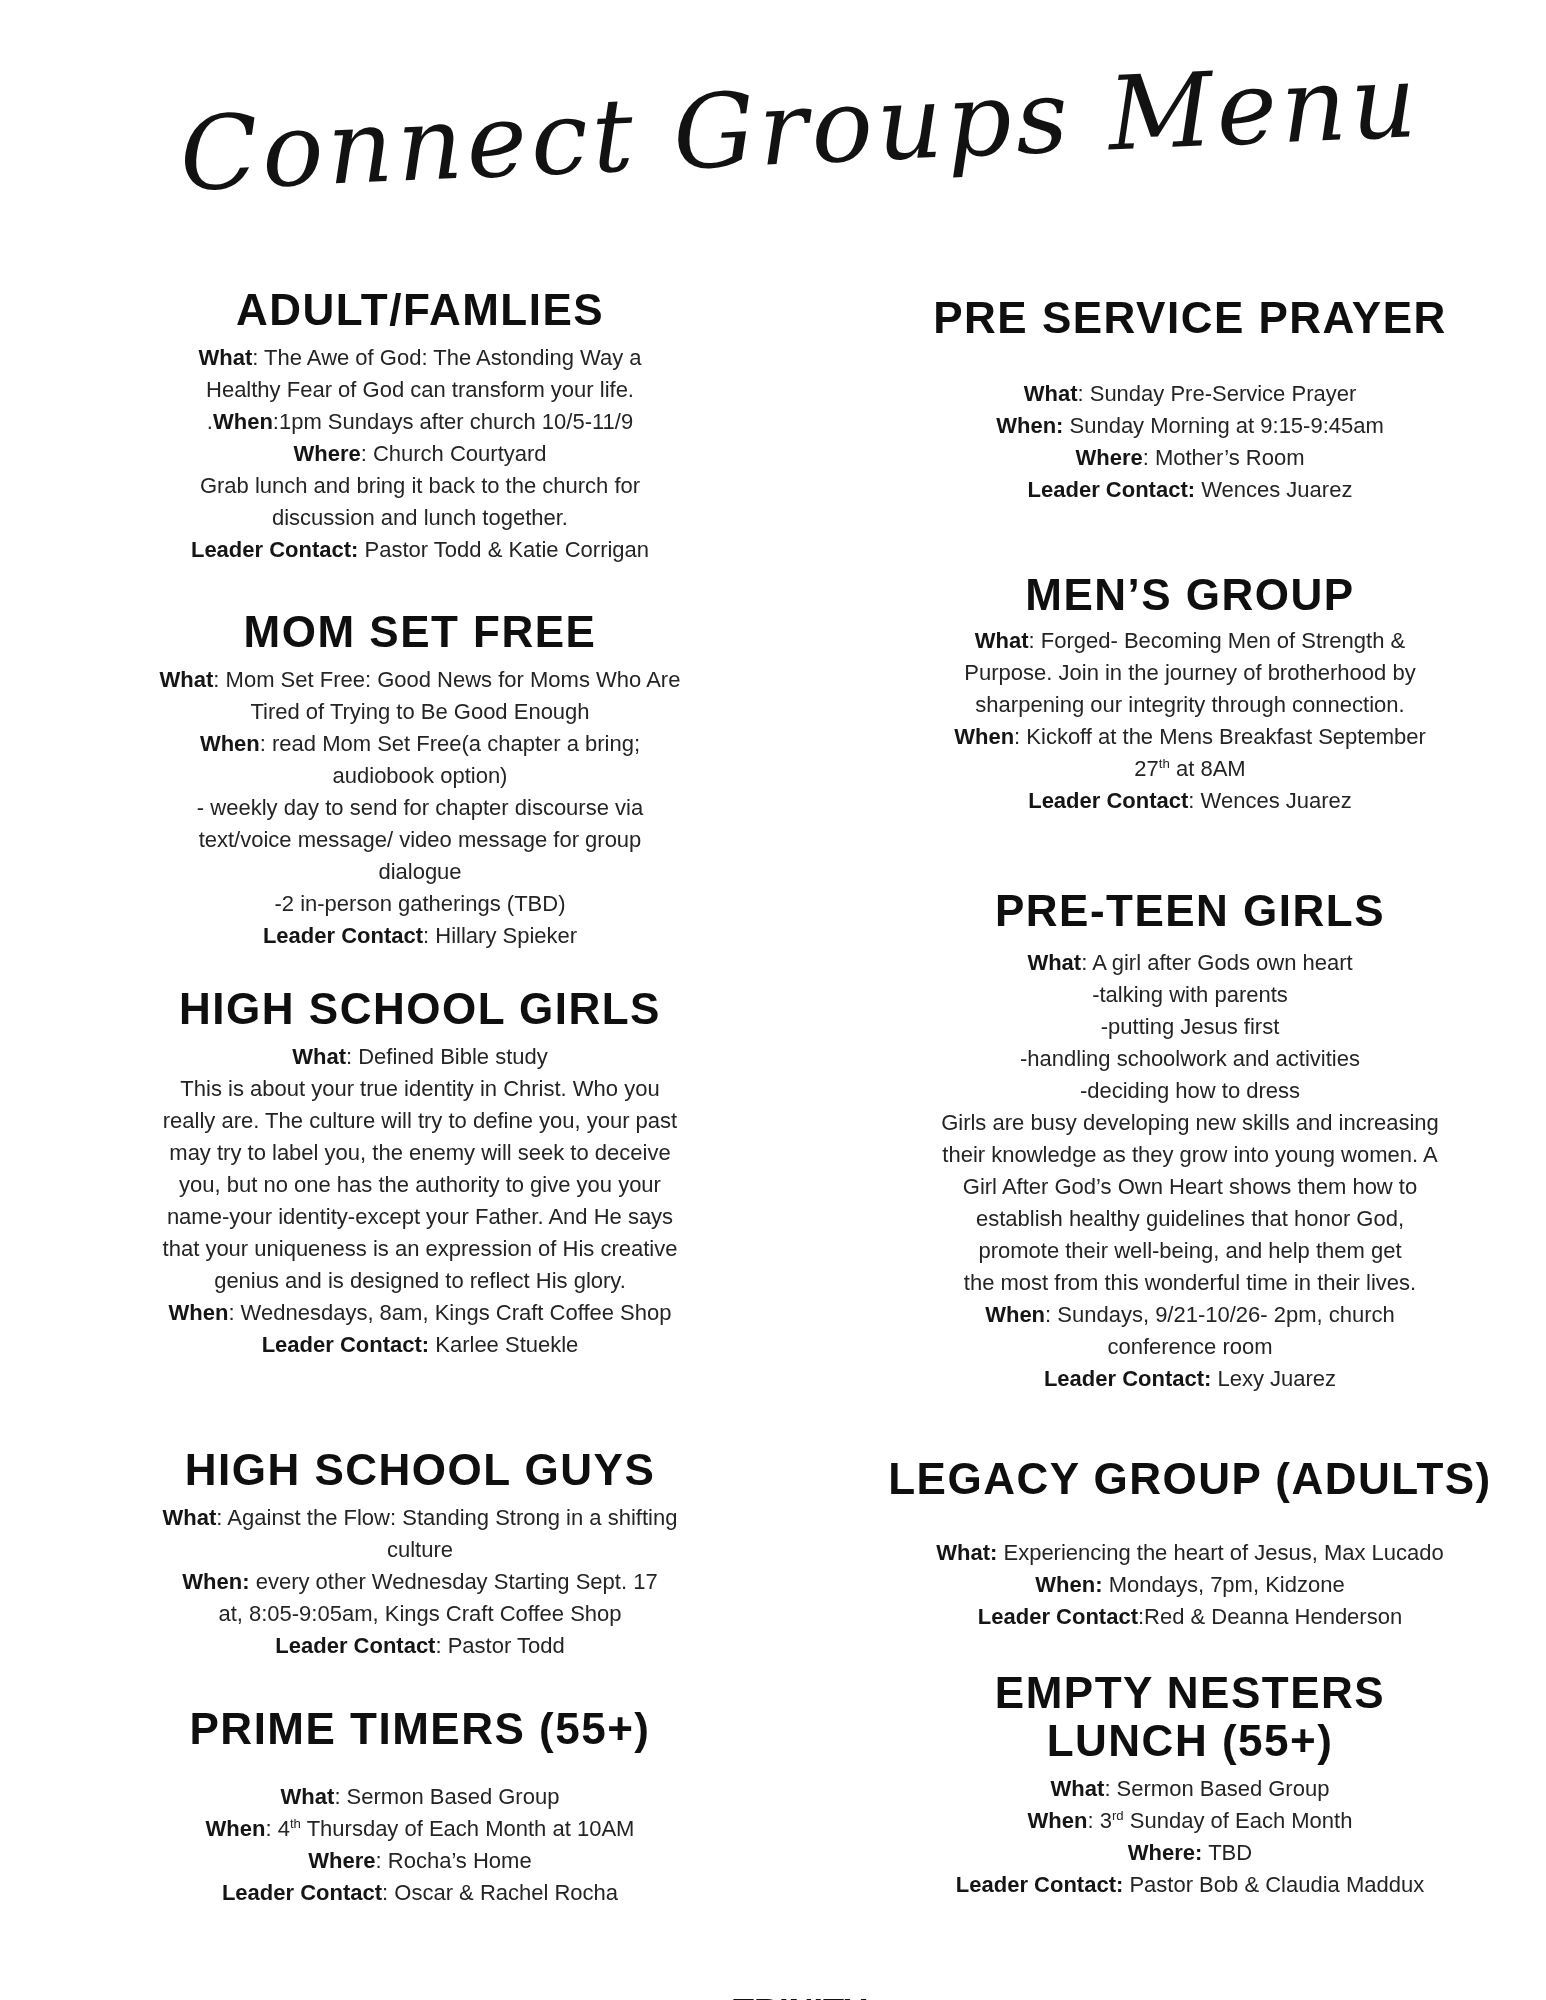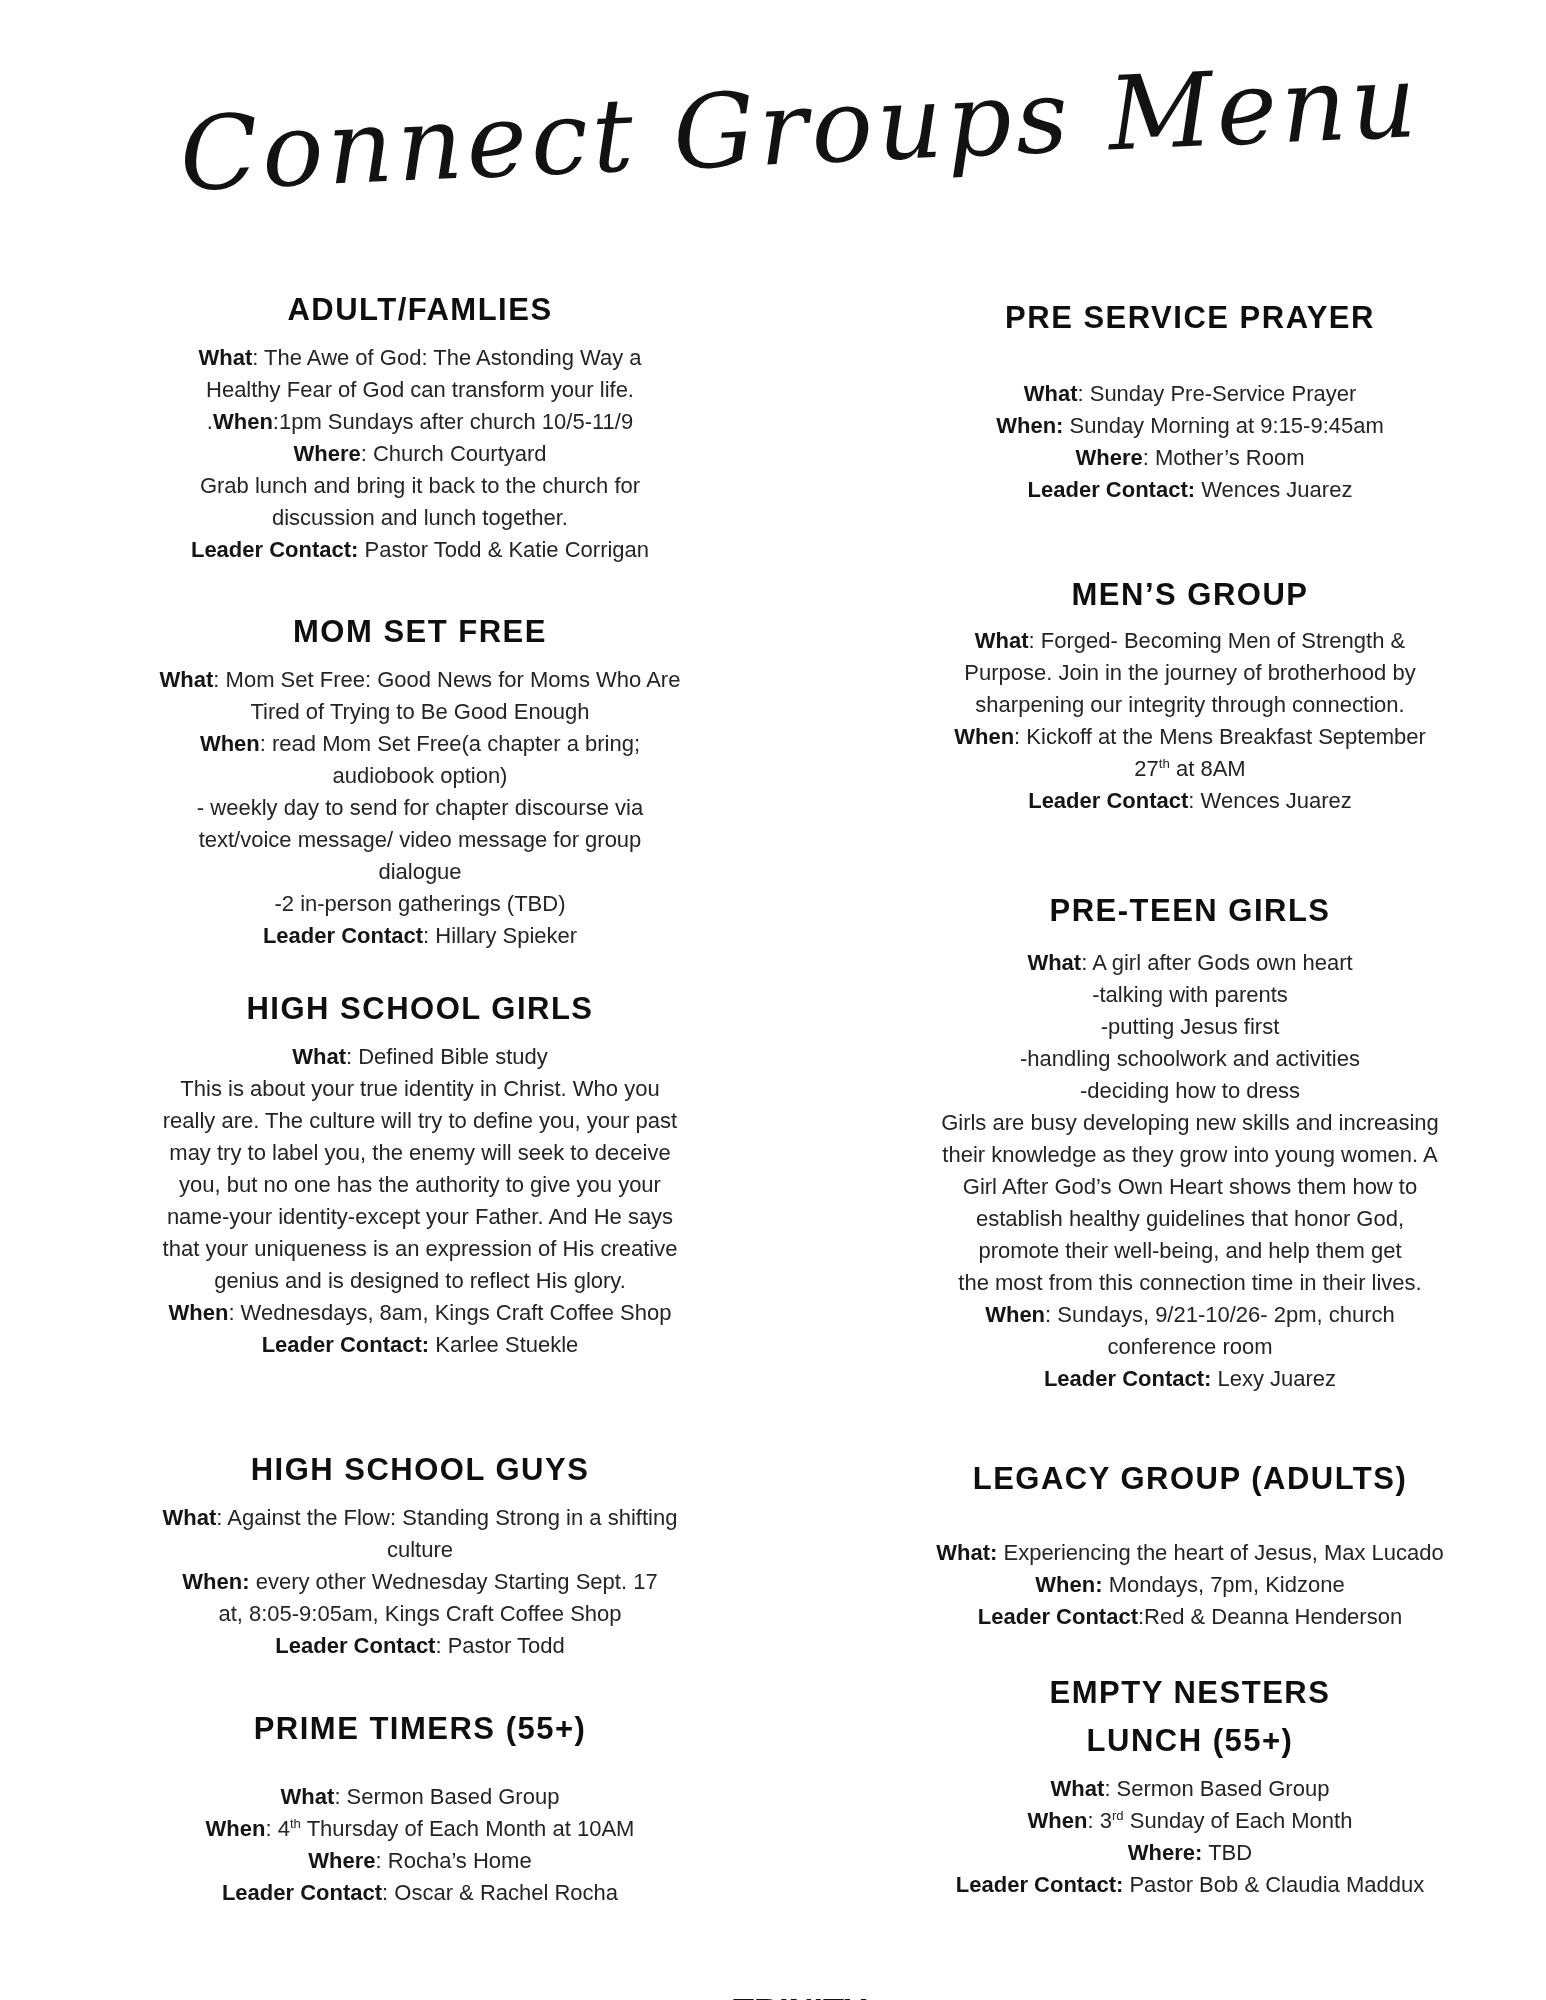--- a/index.html
+++ b/index.html
@@ -5,21 +5,21 @@
   html,body{margin:0;padding:0;background:#ffffff;}
   .page{position:relative;width:1546px;height:2000px;background:#ffffff;overflow:hidden;
         font-family:"Liberation Sans",sans-serif;color:#1c1c1c;}
   .page-title{position:absolute;left:30px;top:68px;width:1540px;text-align:center;
         font-family:"DejaVu Serif",serif;font-style:italic;font-weight:400;
         font-size:102px;letter-spacing:4px;color:#121212;transform:rotate(-2.5deg);}
   .col{position:absolute;top:286px;}
   .col-left{left:65px;width:710px;}
   .col-right{left:845px;width:690px;}
   .sec{text-align:center;}
-  .heading{margin:0;font-size:31px;line-height:48px;font-weight:700;letter-spacing:1.5px;
+  .heading{margin:0;font-size:44px;line-height:48px;font-weight:700;letter-spacing:1.5px;
         color:#0f0f0f;white-space:nowrap;}
   .body{margin-top:8px;font-size:22px;line-height:32px;color:#242424;}
   .line{white-space:nowrap;}
   .lbl{font-weight:700;color:#151515;}
   .sup{vertical-align:super;font-size:0.6em;line-height:0;}
   
   .col-left  .sec:nth-of-type(1){margin-top:0;}
   .col-left  .sec:nth-of-type(2){margin-top:42px;}
   .col-left  .sec:nth-of-type(3){margin-top:33px;}
   .col-left  .sec:nth-of-type(4){margin-top:85px;}
@@ -153,21 +153,21 @@
           <div class="line"><span class="lbl">What</span><span>: A girl after Gods own heart</span></div>
           <div class="line"><span>-talking with parents</span></div>
           <div class="line"><span>-putting Jesus first</span></div>
           <div class="line"><span>-handling schoolwork and activities</span></div>
           <div class="line"><span>-deciding how to dress</span></div>
           <div class="line"><span>Girls are busy developing new skills and increasing</span></div>
           <div class="line"><span>their knowledge as they grow into young women. A</span></div>
           <div class="line"><span>Girl After God’s Own Heart shows them how to</span></div>
           <div class="line"><span>establish healthy guidelines that honor God,</span></div>
           <div class="line"><span>promote their well-being, and help them get</span></div>
-          <div class="line"><span>the most from this connection time in their lives.</span></div>
+          <div class="line"><span>the most from this wonderful time in their lives.</span></div>
           <div class="line"><span class="lbl">When</span><span>: Sundays, 9/21-10/26- 2pm, church</span></div>
           <div class="line"><span>conference room</span></div>
           <div class="line"><span class="lbl">Leader Contact:</span><span> Lexy Juarez</span></div>
         </div>
       </div>
       <div class="sec">
         <h2 class="heading">
           <div>LEGACY GROUP (ADULTS)</div>
         </h2>
         <div class="body">

